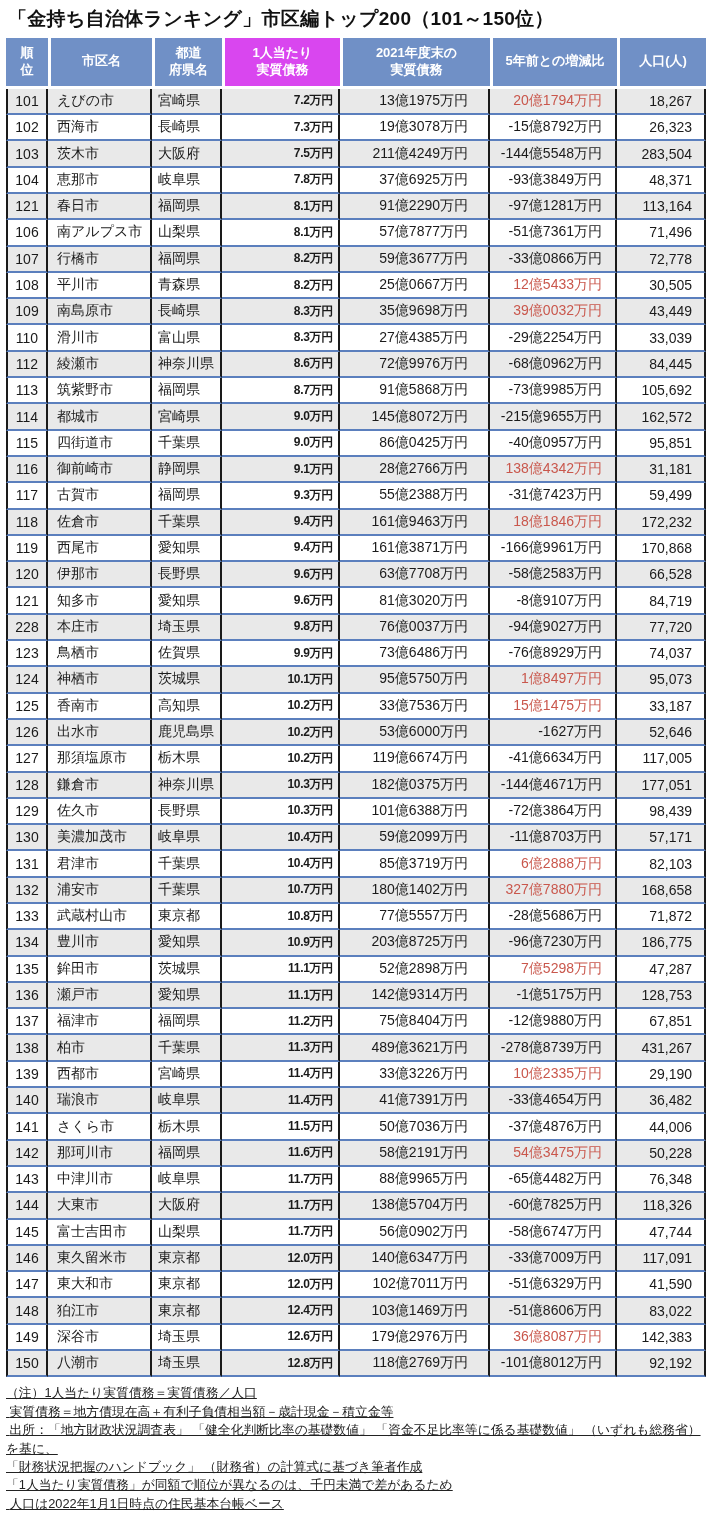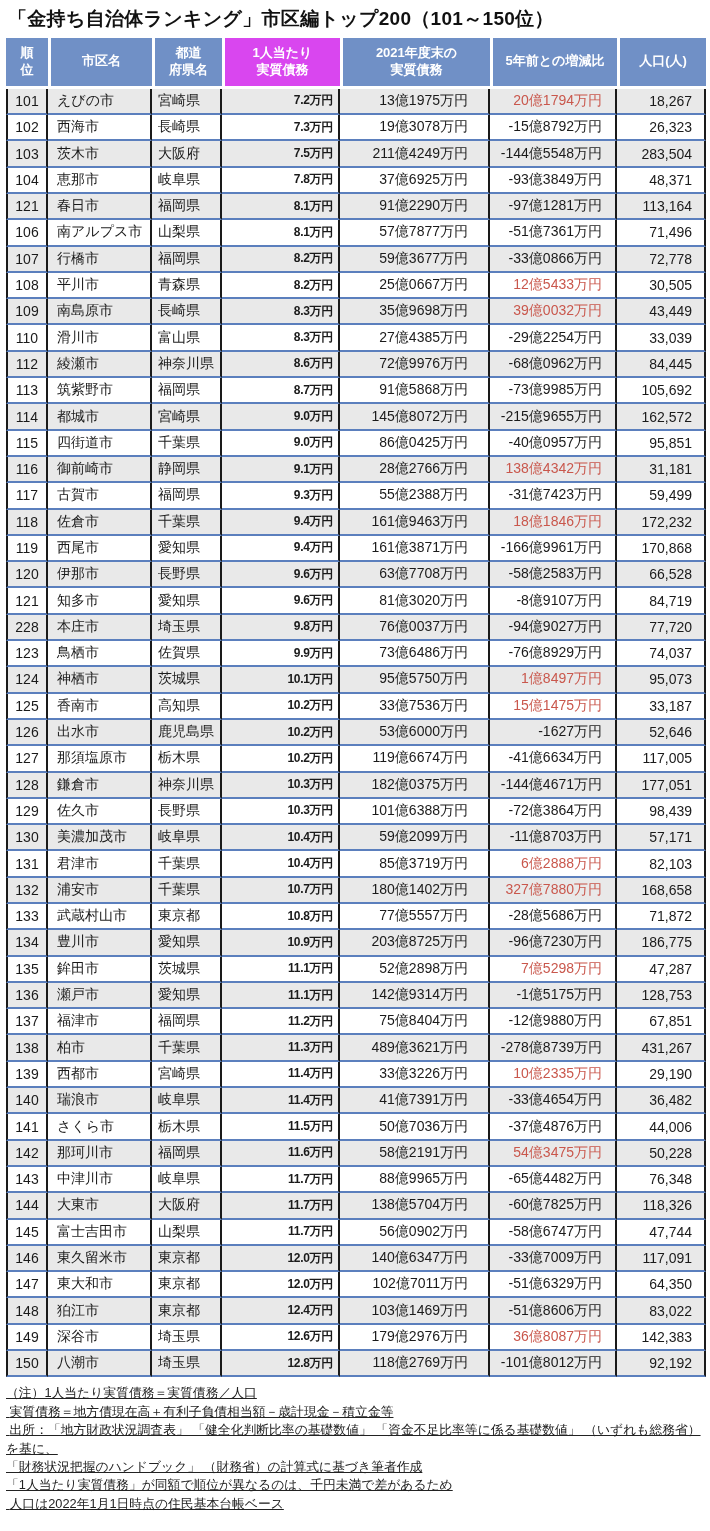--- a/index.html
+++ b/index.html
@@ -502,21 +502,21 @@
           <td class="c-change">-33億7009万円</td>
           <td class="c-pop">117,091</td>
         </tr>
         <tr>
           <td class="c-rank">147</td>
           <td class="c-city">東大和市</td>
           <td class="c-pref">東京都</td>
           <td class="c-percap">12.0万円</td>
           <td class="c-debt">102億7011万円</td>
           <td class="c-change">-51億6329万円</td>
-          <td class="c-pop">64,350</td>
+          <td class="c-pop">41,590</td>
         </tr>
         <tr>
           <td class="c-rank">148</td>
           <td class="c-city">狛江市</td>
           <td class="c-pref">東京都</td>
           <td class="c-percap">12.4万円</td>
           <td class="c-debt">103億1469万円</td>
           <td class="c-change">-51億8606万円</td>
           <td class="c-pop">83,022</td>
         </tr>

